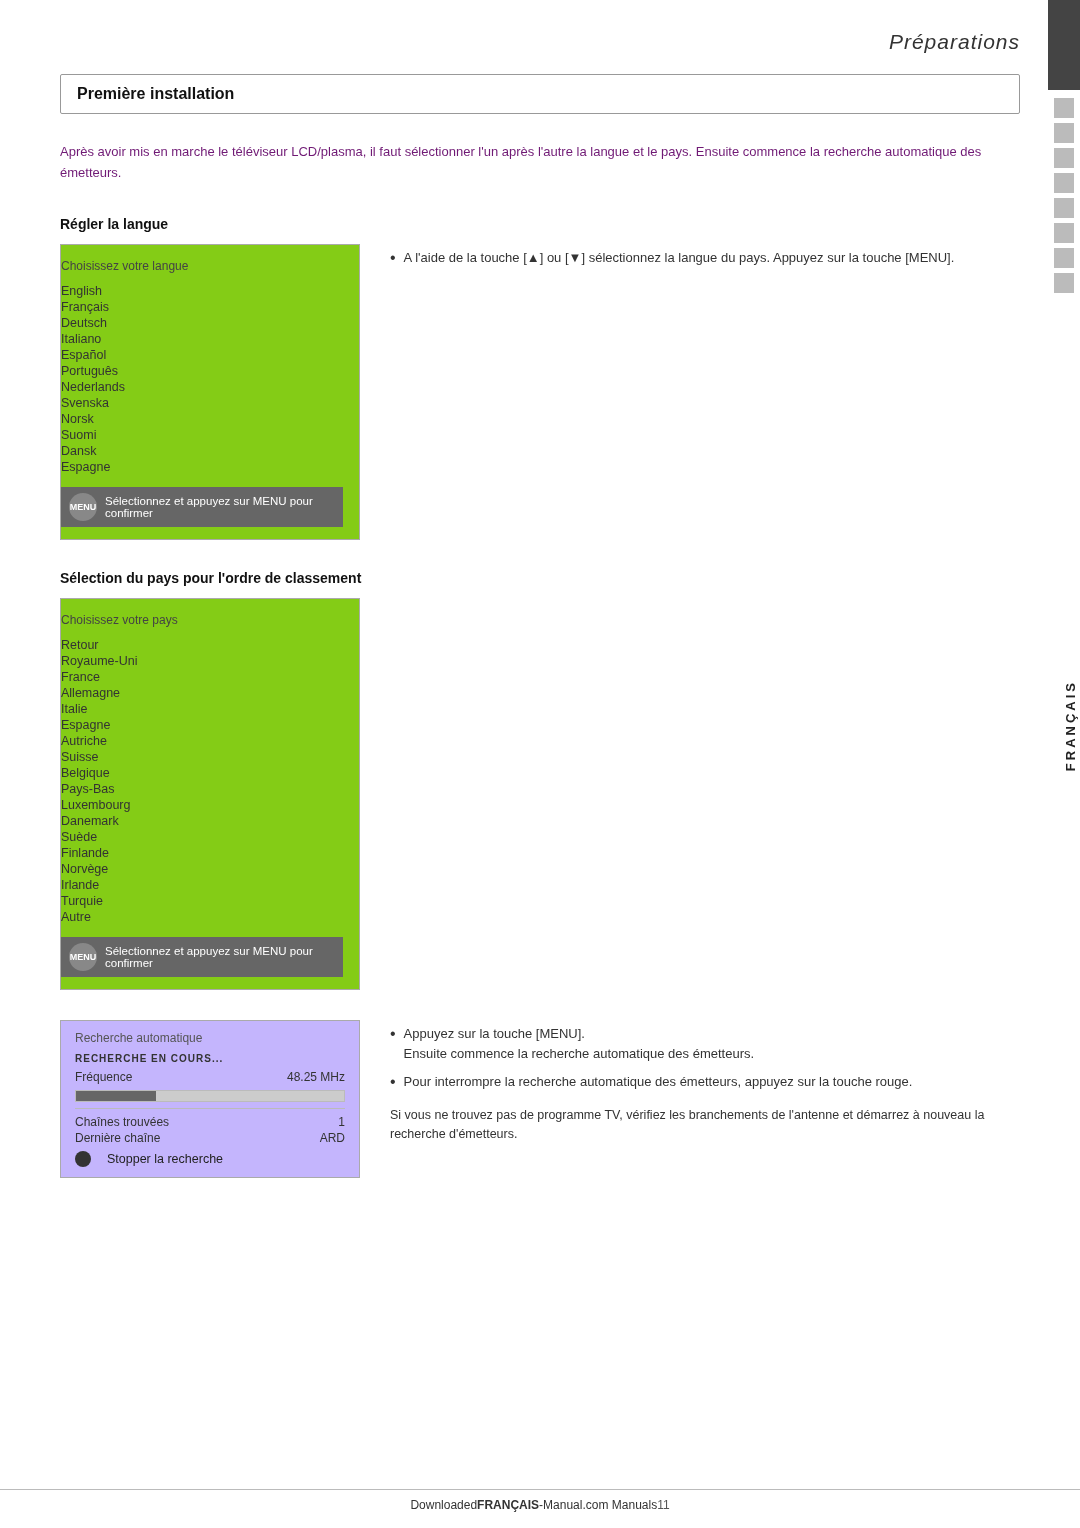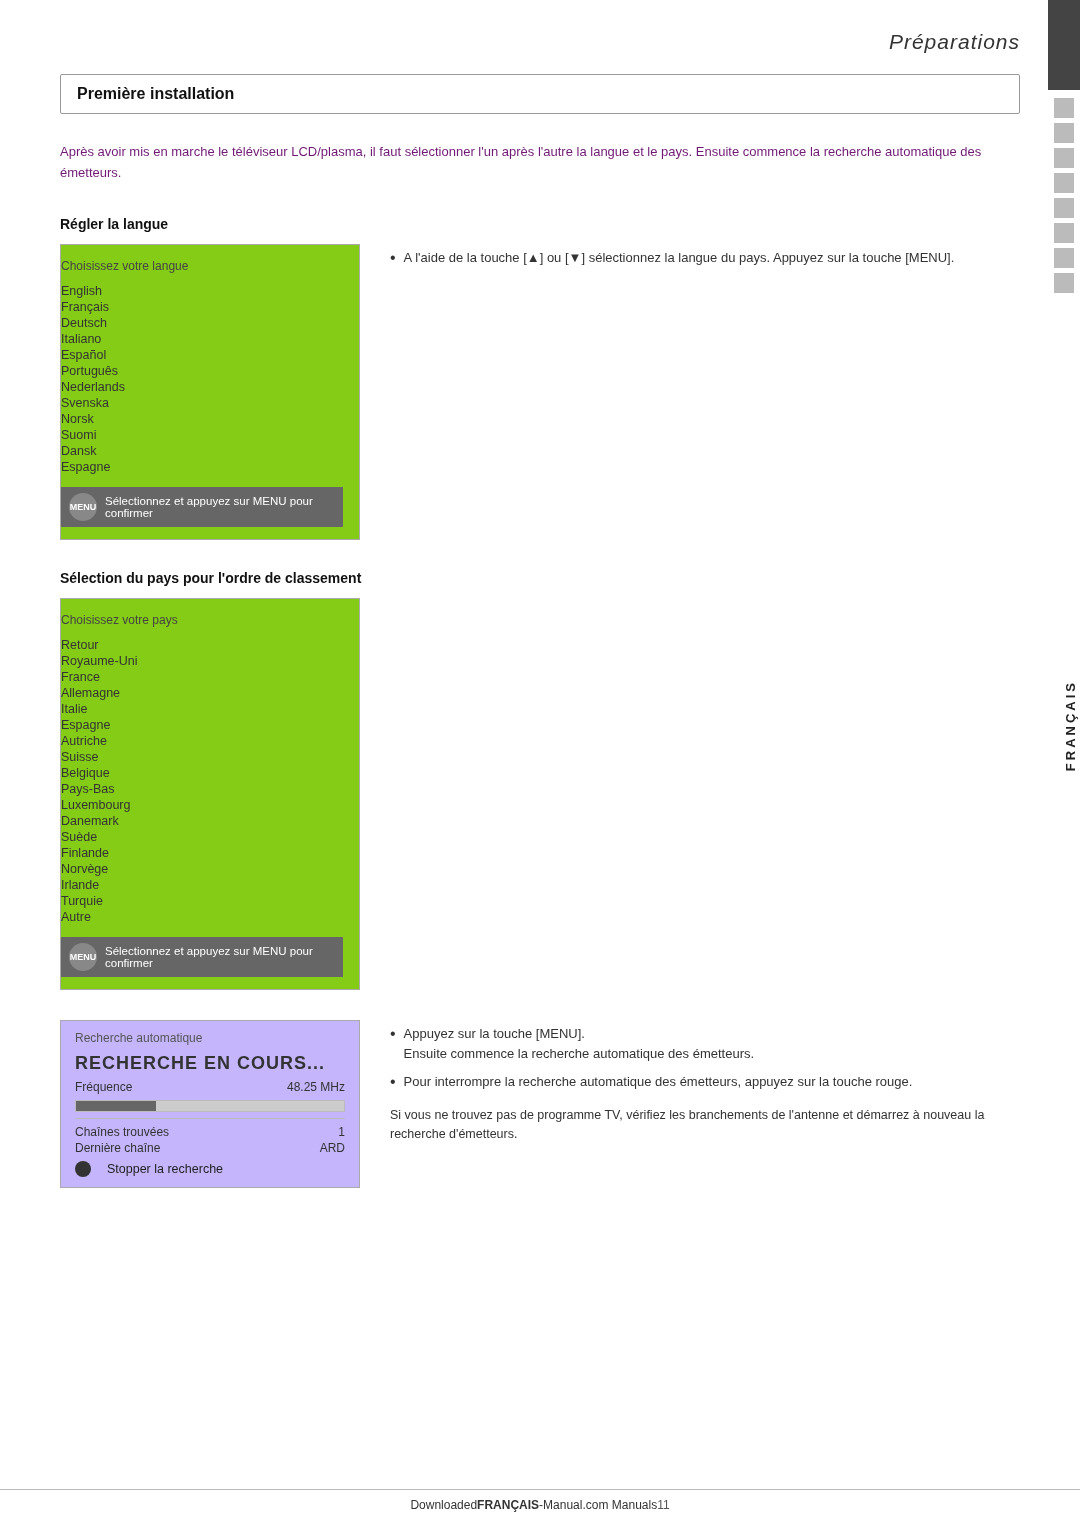--- a/index.html
+++ b/index.html
@@ -166,21 +166,21 @@
     }
 
     .search-mockup .sm-title {
       font-size: 12px;
       color: #555;
       margin-bottom: 8px;
       font-style: normal;
     }
 
     .search-mockup .sm-label {
-      font-size: 18px;
+      font-size: 10px;
       font-weight: bold;
       color: #333;
       letter-spacing: 1px;
       margin-bottom: 6px;
       margin-top: 8px;
     }
 
     .search-mockup .sm-row {
       display: flex;
       justify-content: space-between;

